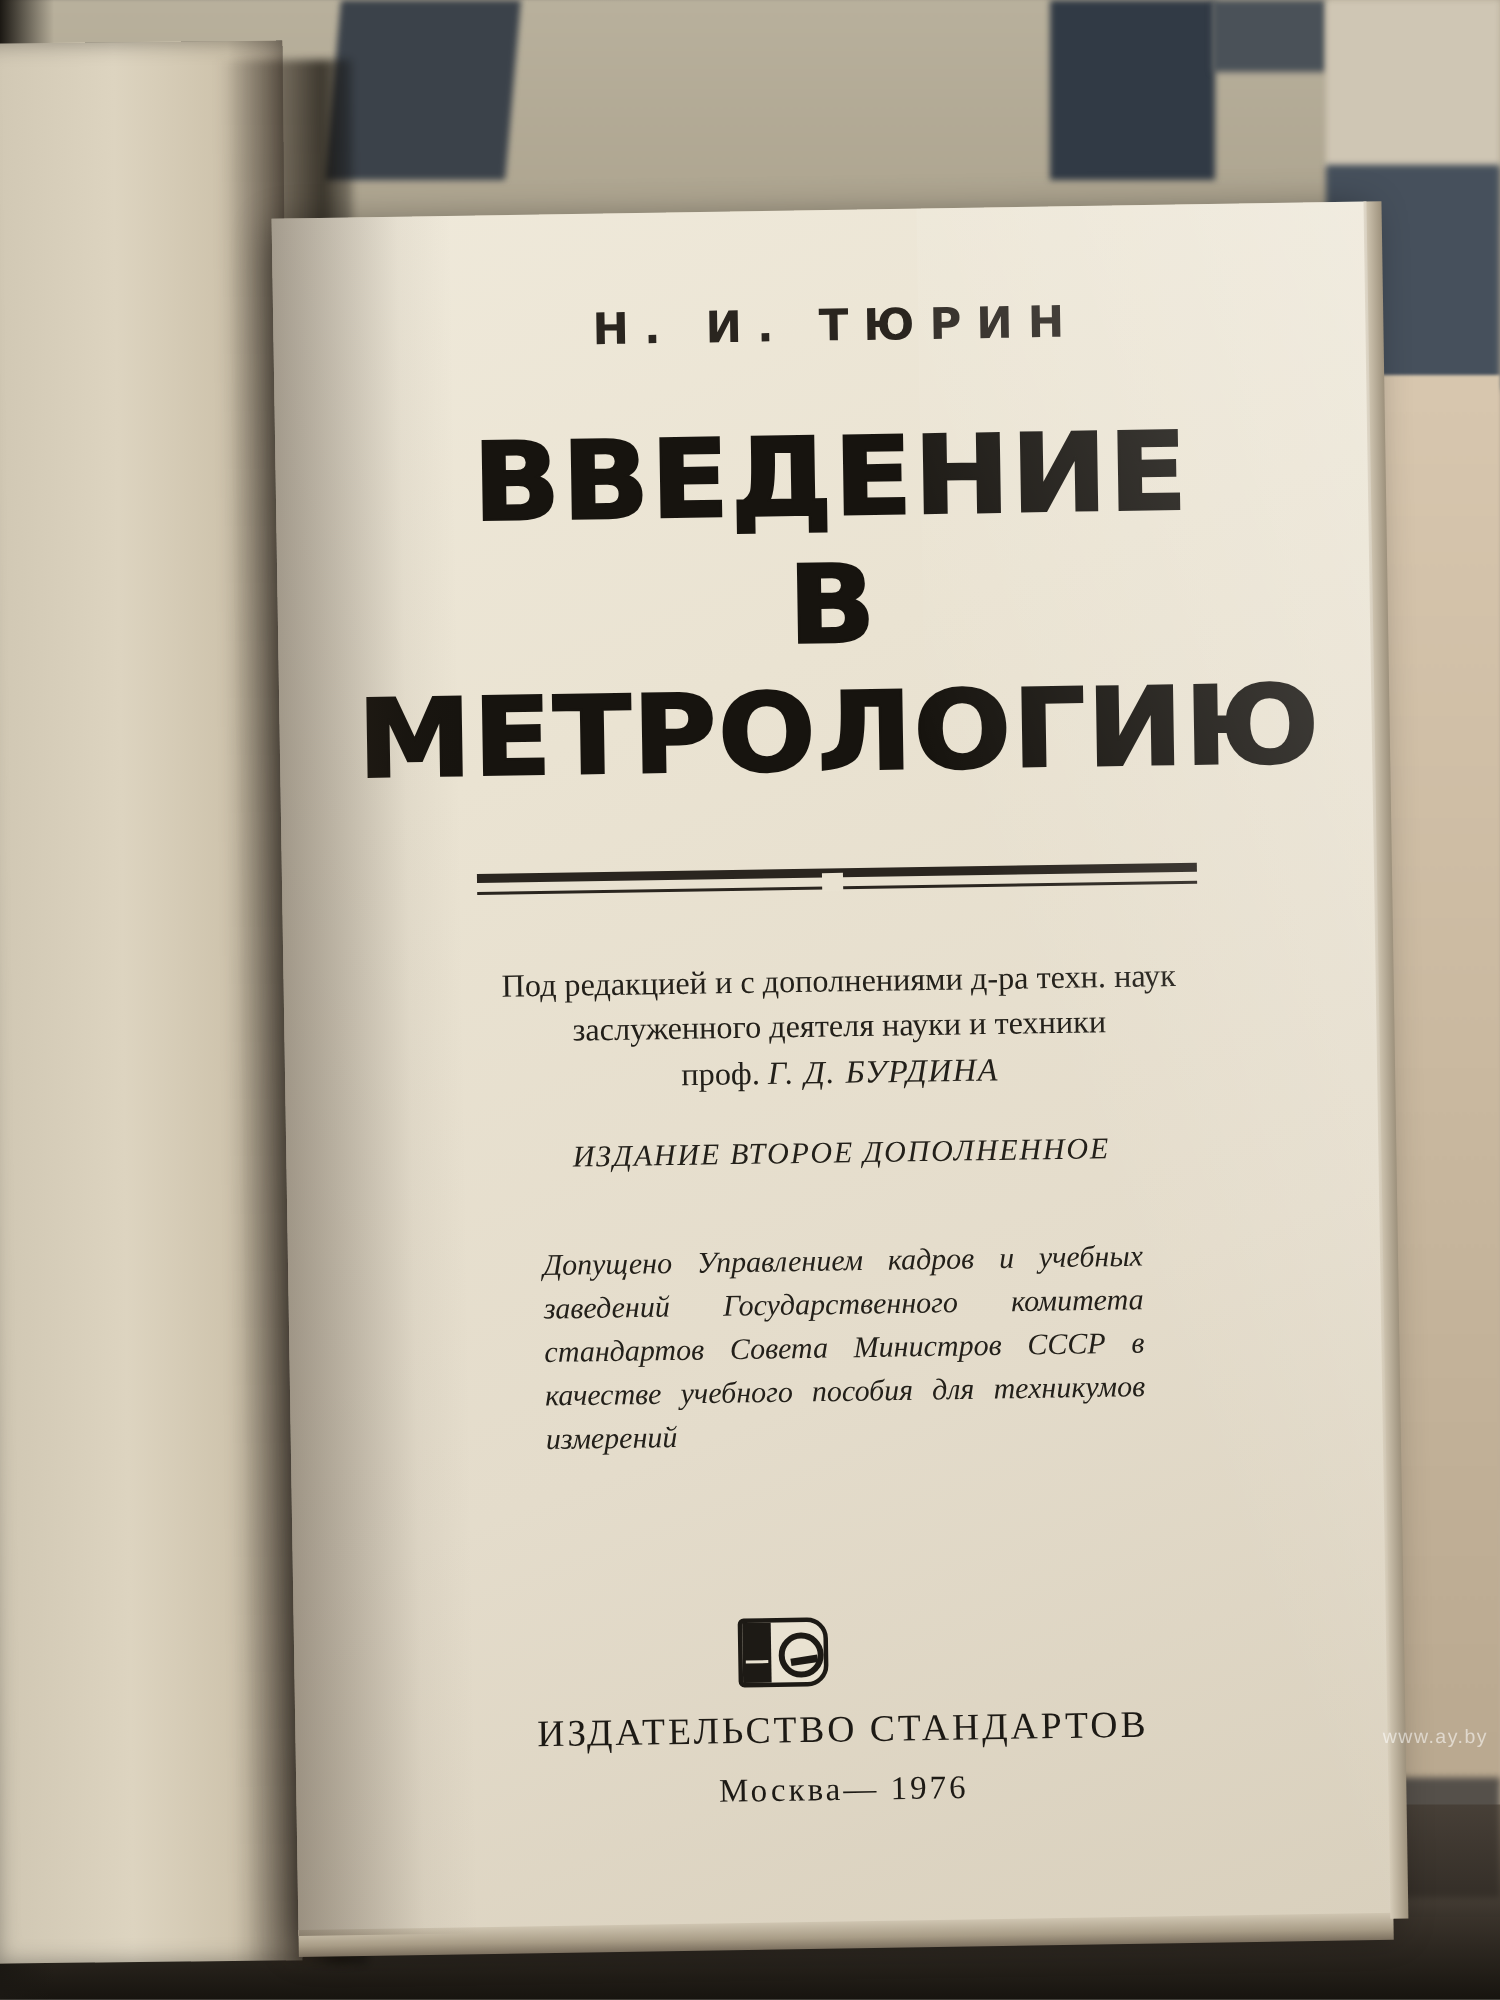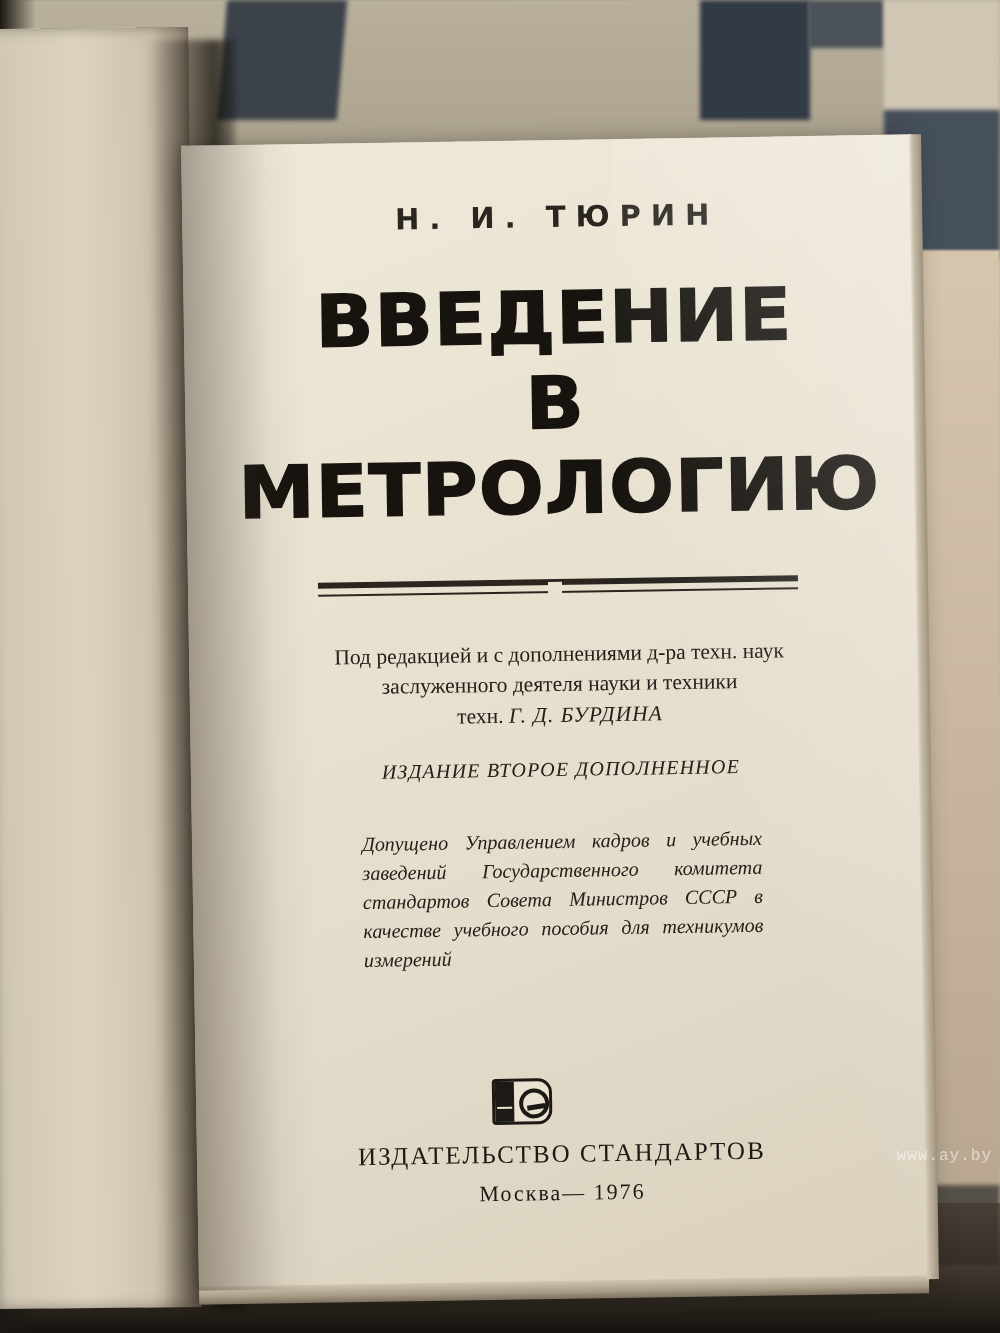--- a/index.html
+++ b/index.html
@@ -252,22 +252,22 @@
     text-align: center;
     font-family: "Liberation Serif", serif;
     font-size: 22px;
     letter-spacing: 2px;
     color: #1d1a15;
   }
 
   .watermark {
     position: absolute;
     right: 8px; bottom: 168px;
-    font-family: Liberation Mono, monospace;
-    font-size: 16px;
+    font-family: Liberation Sans, sans-serif;
+    font-size: 13px;
     color: rgba(255,255,255,0.55);
     letter-spacing: 1px;
   }
 </style>
 </head>
 <body>
 
 <div id="scene">
 
   <div class="bg-base"></div>
@@ -301,21 +301,21 @@
 
       <div class="rules">
         <div class="rule-thick"></div>
         <div class="rule-thin rule-gap"></div>
       </div>
 
       <div class="editor-block">
         <div>Под редакцией и с дополнениями д-ра техн. наук</div>
         <div>заслуженного деятеля науки и техники</div>
         <div>
-          <span>техн. </span><span class="ital">Г. Д. БУРДИНА</span>
+          <span>проф. </span><span class="ital">Г. Д. БУРДИНА</span>
         </div>
       </div>
 
       <div class="edition">ИЗДАНИЕ ВТОРОЕ ДОПОЛНЕННОЕ</div>
 
       <div class="approval">Допущено Управлением кадров и учебных заведений Государственного комитета стандартов Совета Министров СССР в качестве учебного пособия для техникумов измерений</div>
     </div>
 
     <div class="logo">
       <div class="frame"></div>

